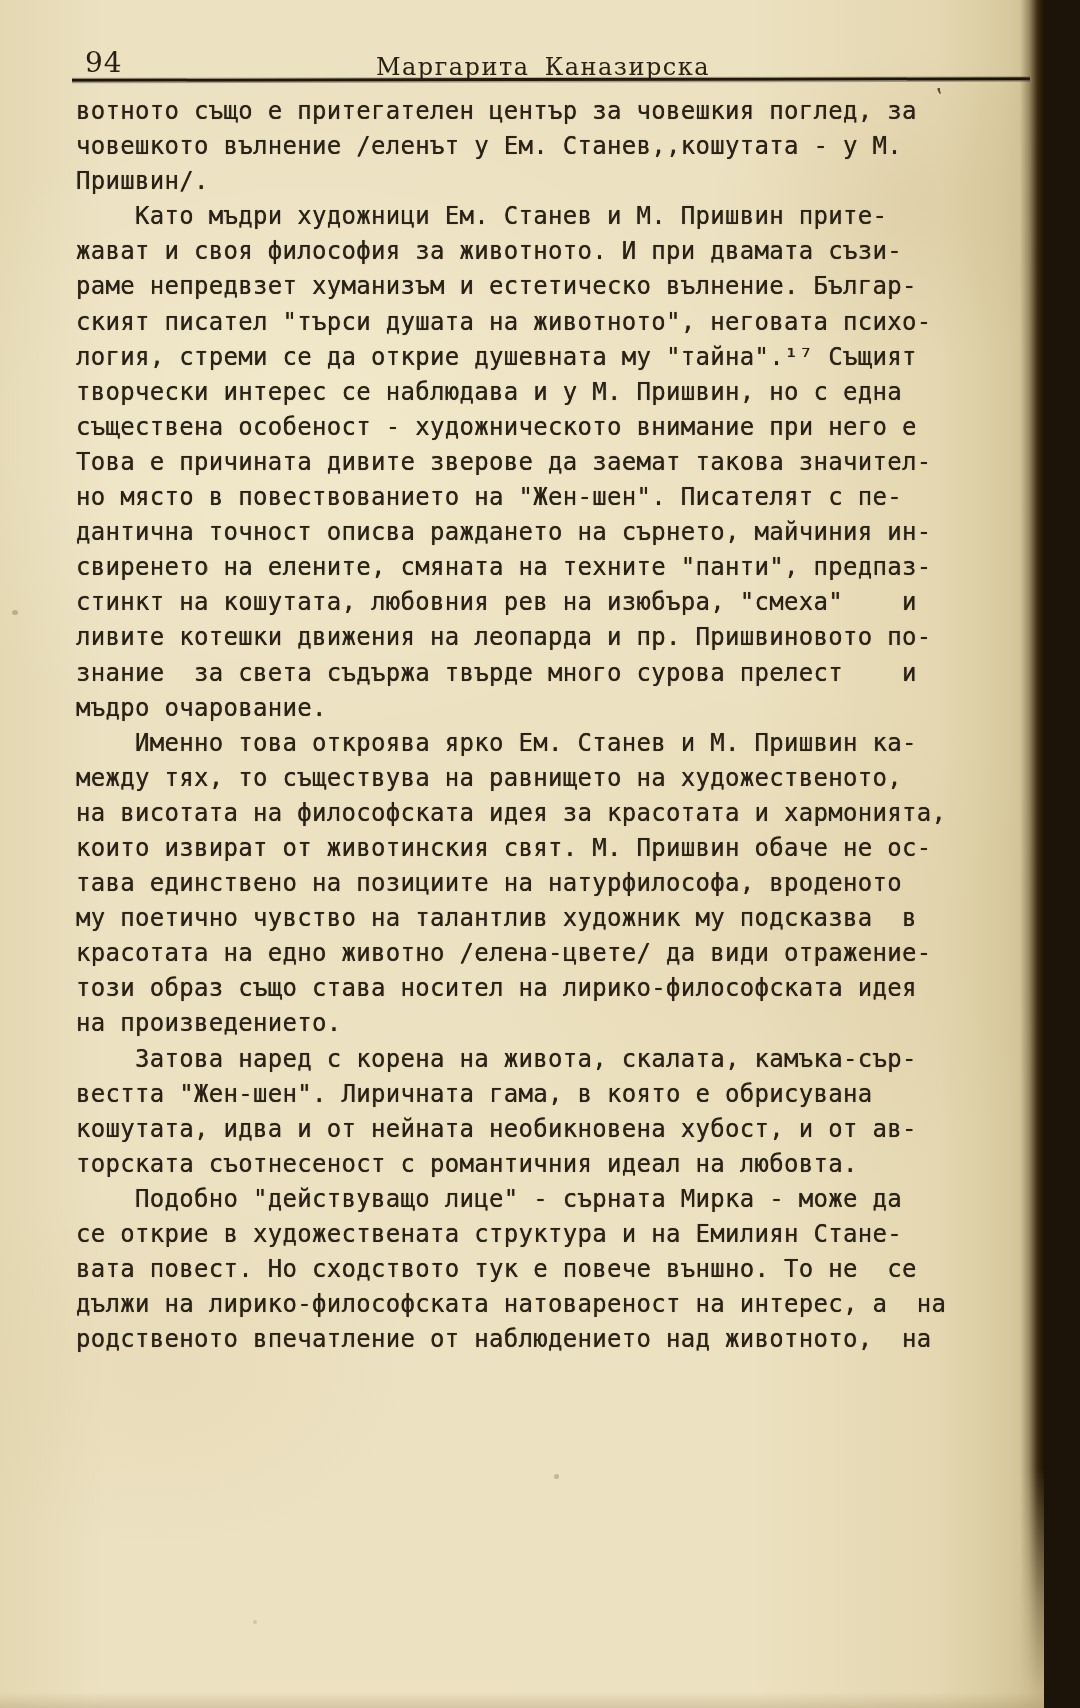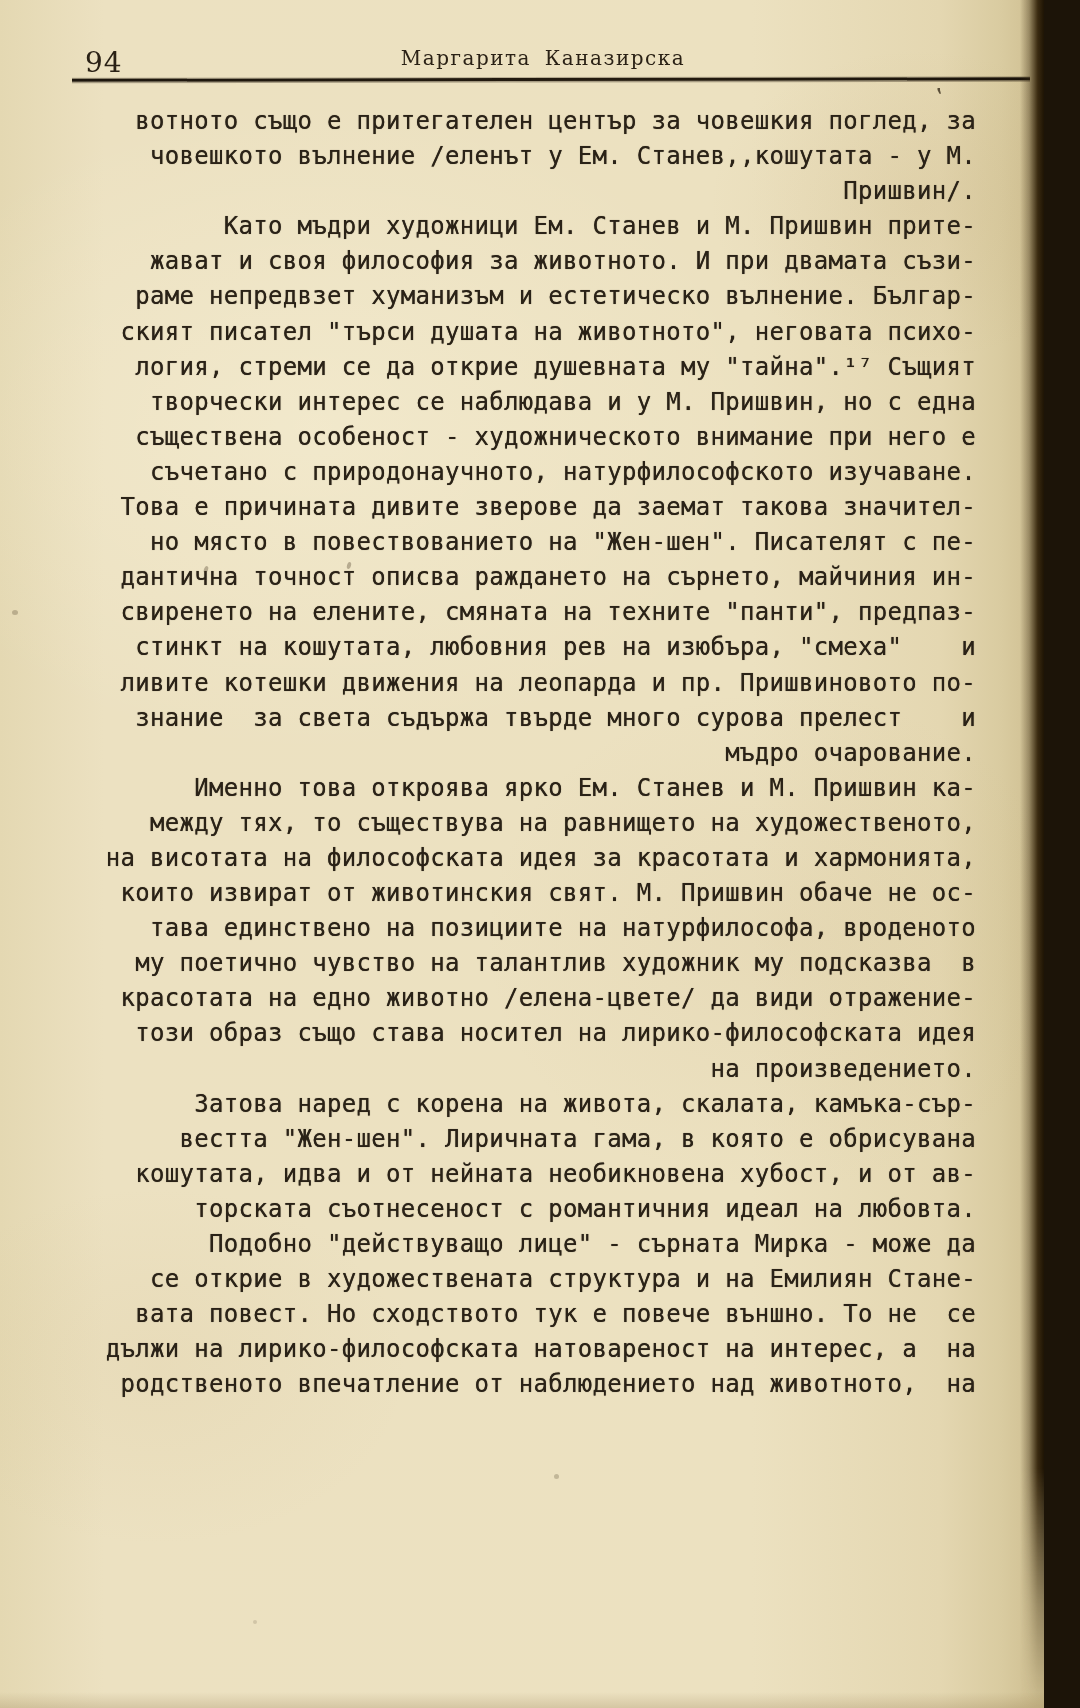--- a/index.html
+++ b/index.html
@@ -49,46 +49,45 @@
   .page-number {
     position: absolute;
     left: 85px; top: 0;
     font-family: "DejaVu Serif", "Liberation Serif", serif;
     font-size: 28px;
     color: #2a2115;
     letter-spacing: 1px;
   }
   .running-title {
     position: absolute;
-    left: 0; right: 0; top: 0;
+    left: 0; right: 0; top: 7px;
     text-align: center;
     padding-left: 42px;
     font-family: "DejaVu Serif", "Liberation Serif", serif;
-    font-size: 20px;
+    font-size: 24px;
     color: #2a2115;
     letter-spacing: 1.5px;
     word-spacing: 6px;
   }
   .header-rule {
     position: absolute;
     top: 78px; left: 72px;
     width: 958px; height: 3px;
     background: linear-gradient(to right, #1d160d 0%, #241b0f 60%, #1a130a 100%);
     transform: rotate(-0.08deg);
     box-shadow: 0 1.5px 0 rgba(40,30,16,0.35), 0 -1px 0 rgba(40,30,16,0.25);
   }
   .text-block {
     position: absolute;
-    left: 76px; top: 104px;
+    left: 76px; top: 94px;
     width: 900px;
     color: #2a2217;
     font-size: 24px;
     letter-spacing: 0.3px;
     text-shadow: 0 0 0.7px rgba(42,34,23,0.85);
-    text-align: right;
   }
   .line {
     white-space: pre;
     height: 35.1px;
     line-height: 35.1px;
   }
   .speck {
     position: absolute;
     border-radius: 50%;
     background: rgba(70,56,34,0.55);
@@ -116,21 +115,20 @@
       <div class="line">вотното също е притегателен център за човешкия поглед, за</div>
       <div class="line">човешкото вълнение /еленът у Ем. Станев,,кошутата - у М.</div>
       <div class="line">Пришвин/.</div>
       <div class="line">    Като мъдри художници Ем. Станев и М. Пришвин прите-</div>
       <div class="line">жават и своя философия за животното. И при двамата съзи-</div>
       <div class="line">раме непредвзет хуманизъм и естетическо вълнение. Българ-</div>
       <div class="line">ският писател "търси душата на животното", неговата психо-</div>
       <div class="line">логия, стреми се да открие душевната му "тайна".¹⁷ Същият</div>
       <div class="line">творчески интерес се наблюдава и у М. Пришвин, но с една</div>
       <div class="line">съществена особеност - художническото внимание при него е</div>
-      <div class="line">съчетано с природонаучното, натурфилософското изучаване.</div>
       <div class="line">Това е причината дивите зверове да заемат такова значител-</div>
       <div class="line">но място в повествованието на "Жен-шен". Писателят с пе-</div>
       <div class="line">дантична точност описва раждането на сърнето, майчиния ин-</div>
       <div class="line">свиренето на елените, смяната на техните "панти", предпаз-</div>
       <div class="line">стинкт на кошутата, любовния рев на изюбъра, "смеха"    и</div>
       <div class="line">ливите котешки движения на леопарда и пр. Пришвиновото по-</div>
       <div class="line">знание  за света съдържа твърде много сурова прелест    и</div>
       <div class="line">мъдро очарование.</div>
       <div class="line">    Именно това откроява ярко Ем. Станев и М. Пришвин ка-</div>
       <div class="line">между тях, то съществува на равнището на художественото,</div>

